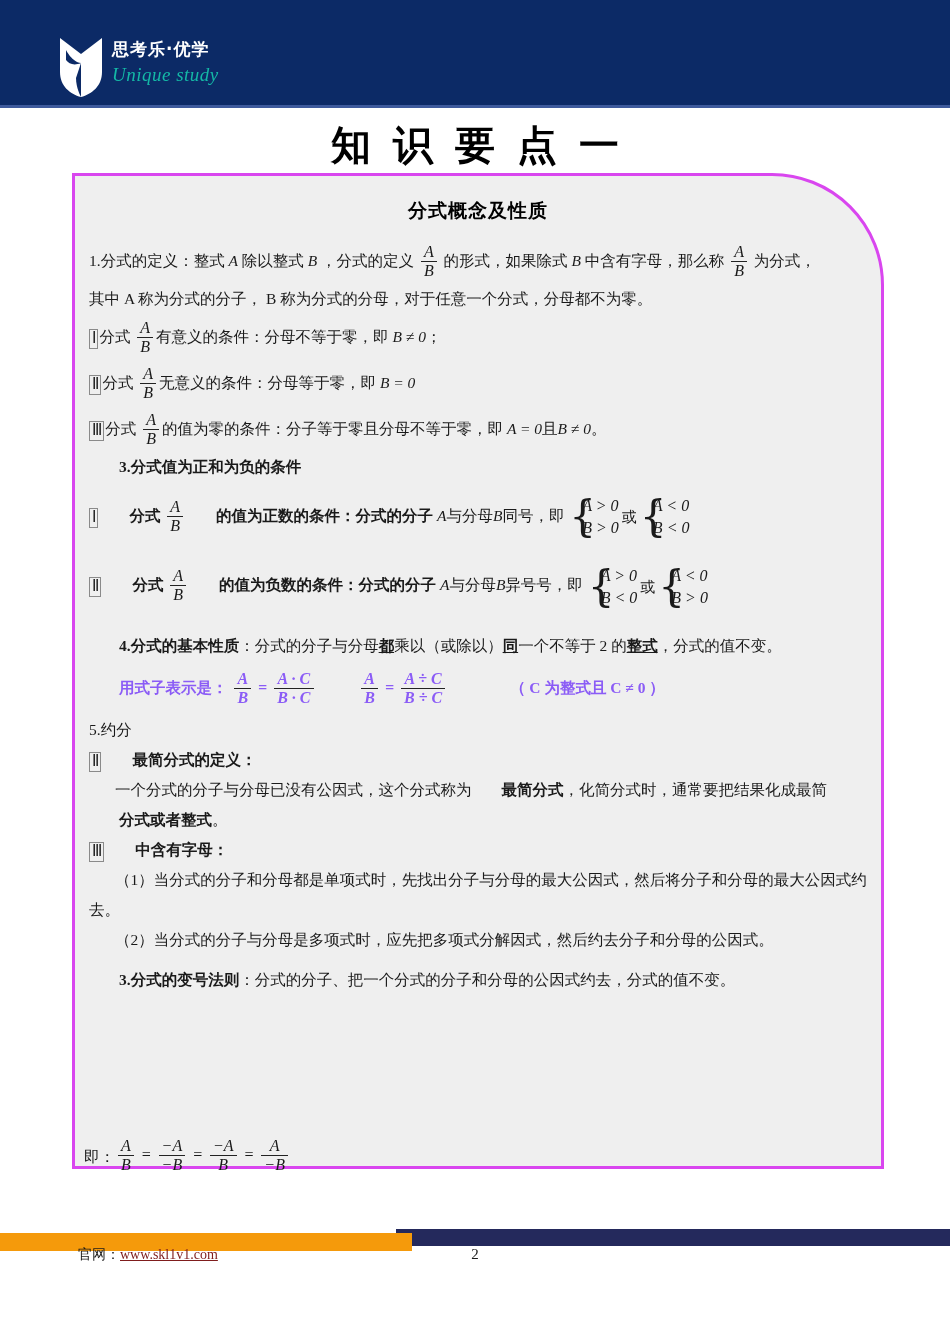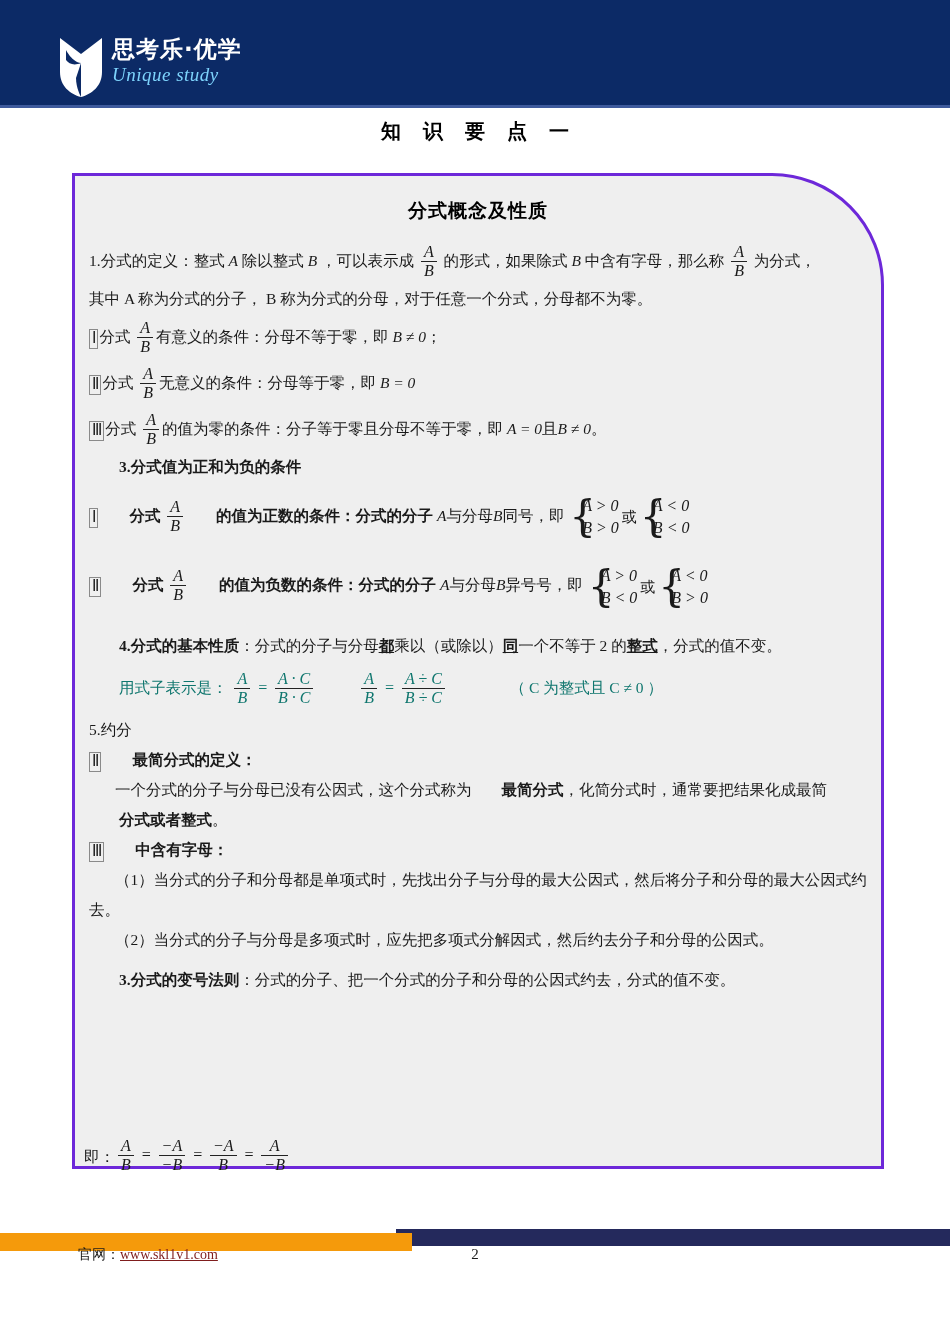--- a/index.html
+++ b/index.html
@@ -15,44 +15,44 @@
     background:#0c2a66;
   }
   .header-underline {
     position:absolute; left:0; top:105px; width:950px; height:3px;
     background:#3e5a9c;
   }
   .logo { position:absolute; left:58px; top:36px; width:200px; height:62px; }
   .logo-mark { position:absolute; left:0; top:0; width:46px; height:62px; }
   .logo-text { position:absolute; left:54px; top:0px; width:150px; }
   .logo-cn {
-    color:#ffffff; font-size:23px; font-weight:bold; letter-spacing:1px;
+    color:#ffffff; font-size:17px; font-weight:bold; letter-spacing:1px;
     font-family:"DejaVu Sans","Liberation Sans",sans-serif;
     line-height:27px; white-space:nowrap;
   }
   .logo-en {
-    color:#7dd3fc; font-size:19px; font-style:italic;
+    color:#14b8a6; font-size:19px; font-style:italic;
     font-family:"Liberation Serif","DejaVu Serif",serif;
     line-height:24px; white-space:nowrap; letter-spacing:.5px;
   }
 
   
   .page-title {
     position:absolute; left:0; top:118px; width:950px;
     text-align:center;
     font-family:"DejaVu Sans","Liberation Sans",sans-serif;
-    font-size:20px; font-weight:bold; color:#000000;
+    font-size:40px; font-weight:bold; color:#000000;
     letter-spacing:22px; text-indent:22px;
   }
 
   
   .redbox {
     position:absolute; left:72px; top:173px; width:812px; height:996px;
     background:#efefef;
-    border:3px solid #6d28d9;
+    border:3px solid #d946ef;
     border-radius:0 112px 0 0;
     box-sizing:border-box;
     overflow:visible;
   }
   .box-inner { position:relative; padding:0 12px; }
 
   .box-title {
     text-align:center; font-size:19px; font-weight:bold; color:#000;
     font-family:"DejaVu Sans","Liberation Sans",sans-serif;
     margin-top:22px; margin-bottom:14px; letter-spacing:1px;
@@ -96,21 +96,21 @@
   }
   .sys .brace {
     position:absolute; left:0; top:50%; transform:translateY(-50%);
     font-size:42px; font-style:normal; line-height:1;
     font-family:"DejaVu Serif",serif;
   }
   .sys .row { display:block; white-space:nowrap; }
   .huo { display:inline-block; font-style:normal; font-size:15px; margin:0 2px; vertical-align:middle; }
 
   
-  .eqrow { font-size:15.5px; line-height:54px; color:#0f766e; padding-left:32px; }
+  .eqrow { font-size:15.5px; line-height:54px; color:#8b5cf6; padding-left:32px;font-weight:bold; }
   .eqrow .sp { display:inline-block; width:34px; }
   .eqrow .sp2 { display:inline-block; width:54px; }
   .eq { font-style:italic; margin:0 4px; font-size:16px; }
 
   
   .lastrow {
     position:absolute; left:84px; top:1138px; width:600px;
     font-size:15.5px; color:#1a1a1a; line-height:1;
   }
   .lastrow .lbl { display:inline-block; vertical-align:middle; }
@@ -158,21 +158,21 @@
 <div class="redbox">
   <div class="box-inner">
 
     <div class="box-title">分式概念及性质</div>
 
     <div class="line tall">
       <span>1.</span><span>分式的定义：</span><span>整式</span>
       <span class="mi">A</span>
       <span>除以整式</span>
       <span class="mi">B</span>
-      <span>，可以表示成</span>
+      <span>，分式的定义</span>
       <span class="frac"><span class="num">A</span><span class="den">B</span></span>
       <span>的形式，如果除式</span>
       <span class="mi">B</span>
       <span>中含有字母，那么称</span>
       <span class="frac"><span class="num">A</span><span class="den">B</span></span>
       <span>为分式，</span>
     </div>
     <div class="line">其中 A 称为分式的分子， B 称为分式的分母，对于任意一个分式，分母都不为零。</div>
 
 

